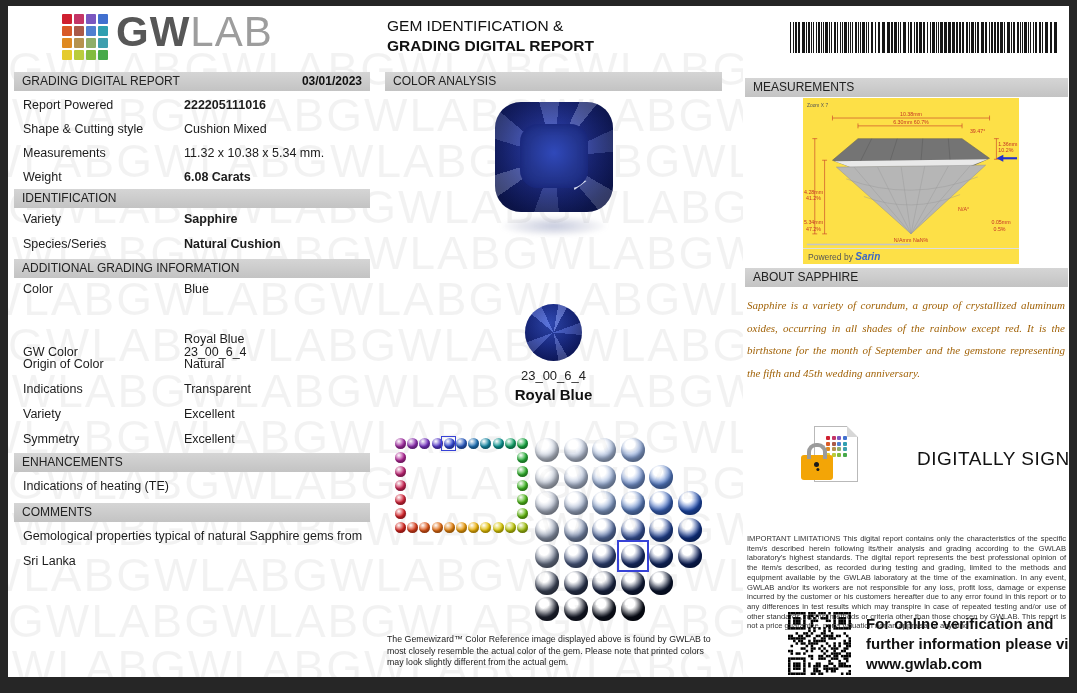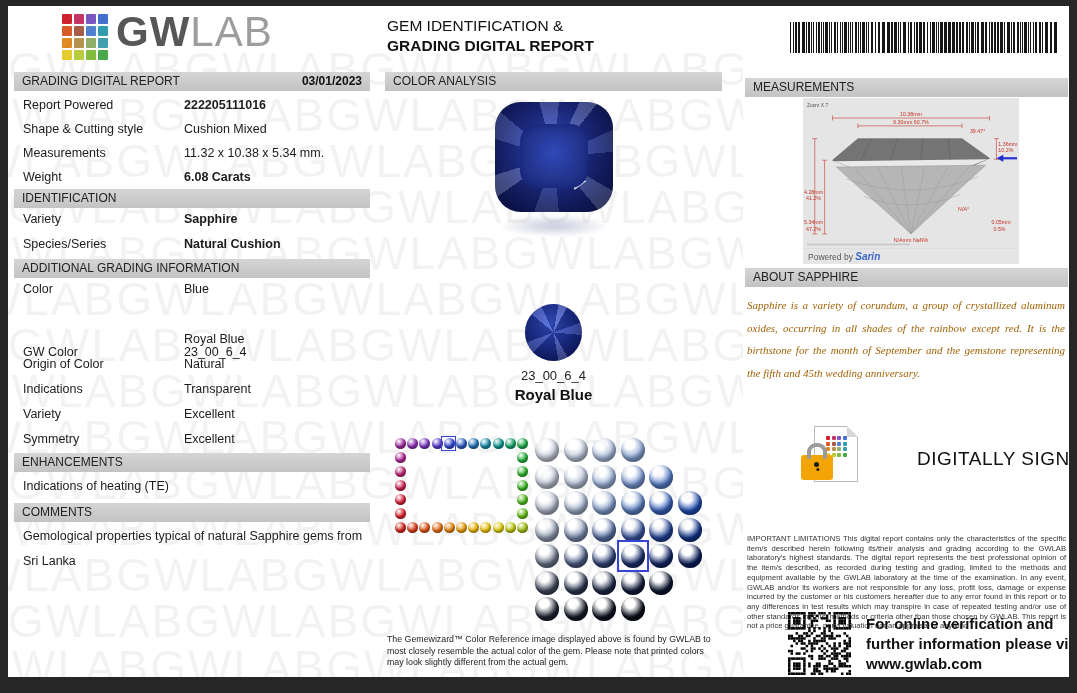--- a/index.html
+++ b/index.html
@@ -65,21 +65,21 @@
   #color-chart{position:absolute;left:0;top:424px;width:337px;height:202px;}
   #hue-ring{position:absolute;left:6px;top:6px;width:140px;height:100px;}
   .hdot{position:absolute;width:11px;height:11px;border-radius:50%;box-shadow:inset -1px -2px 2px rgba(0,0,0,.35);}
   .hl-sq{position:absolute;width:13px;height:13px;border:1.5px solid #3742d6;}
   #tone-grid{position:absolute;left:150px;top:8px;width:186px;height:192px;}
   .tdot{position:absolute;width:24px;height:24px;border-radius:50%;box-shadow:inset -2px -4px 5px rgba(0,0,0,.45);}
   .hl-sq2{position:absolute;width:28px;height:28px;border:2px solid #3742d6;}
   
   #barcode{position:absolute;left:45px;top:16px;width:276px;height:31px;display:flex;align-items:stretch;}
   #barcode span{display:block;background:#161616;flex:0 0 auto;height:100%;}
-  .meas-box{position:absolute;left:58px;top:92px;width:216px;height:166px;background:#e5e5e5;}
+  .meas-box{position:absolute;left:58px;top:92px;width:216px;height:166px;background:#fde047;}
   .meas-strip{position:absolute;left:0;bottom:0;width:100%;height:16px;border-top:1px solid #ddd;
               font-size:8.5px;color:#555;line-height:15px;padding-left:5px;box-sizing:border-box;}
   .sarin{font-style:italic;font-weight:bold;color:#3a67c9;font-size:10px;}
   .mdim{font-family:"Liberation Sans",sans-serif;}
   .about-text{position:absolute;left:2px;top:288px;width:318px;text-align:justify;
       font-family:"Liberation Serif",serif;font-style:italic;font-size:11px;line-height:22.5px;color:#a16207;}
   
   .signed-wrap{position:absolute;left:55px;top:420px;height:70px;}
   .doc-icon{position:absolute;left:14px;top:0;width:42px;height:54px;background:#fff;border:1px solid #b9b9b9;}
   .doc-icon .fold{position:absolute;right:-1px;top:-1px;width:0;height:0;

